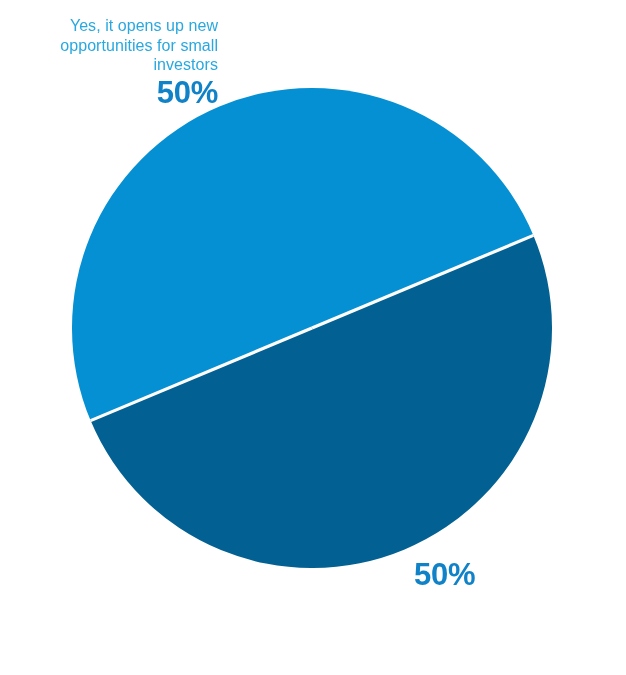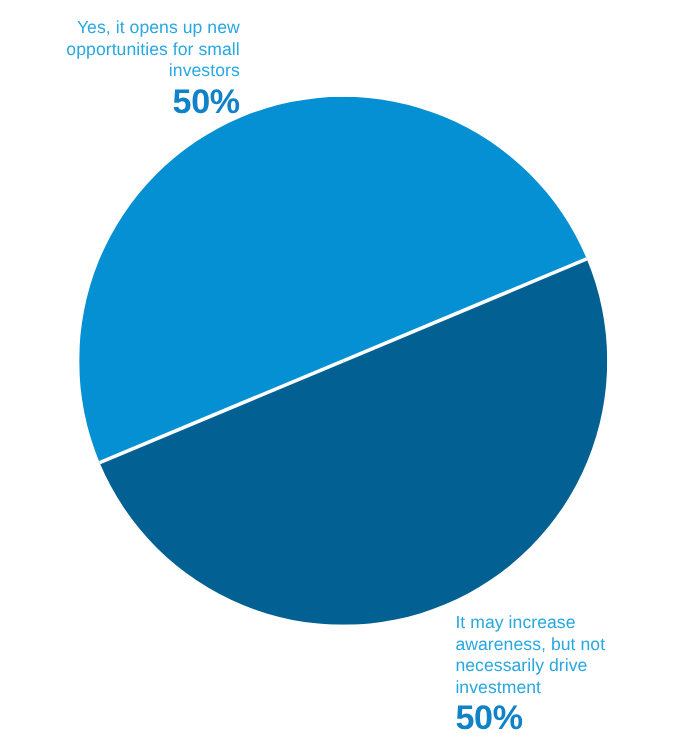--- a/index.html
+++ b/index.html
@@ -88,20 +88,16 @@
   </div>
 
   <div class="pie-label" id="label-slice-0">
     <span class="label-text">Yes, it opens up new
 opportunities for small
 investors</span>
     <span class="label-pct">50%</span>
   </div>
 
   <div class="pie-label" id="label-slice-1">
-    <span class="label-text">It may increase
-awareness, but not
-necessarily drive
-investment</span>
     <span class="label-pct">50%</span>
   </div>
 
 </div>
 
 </body></html>

